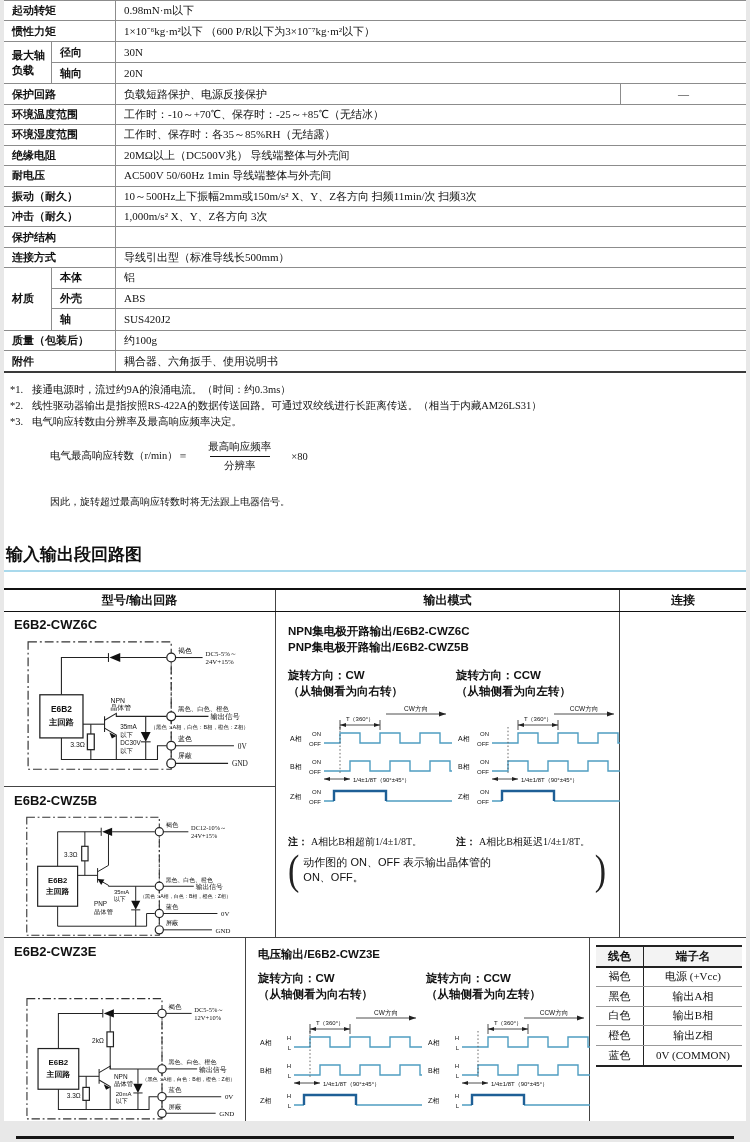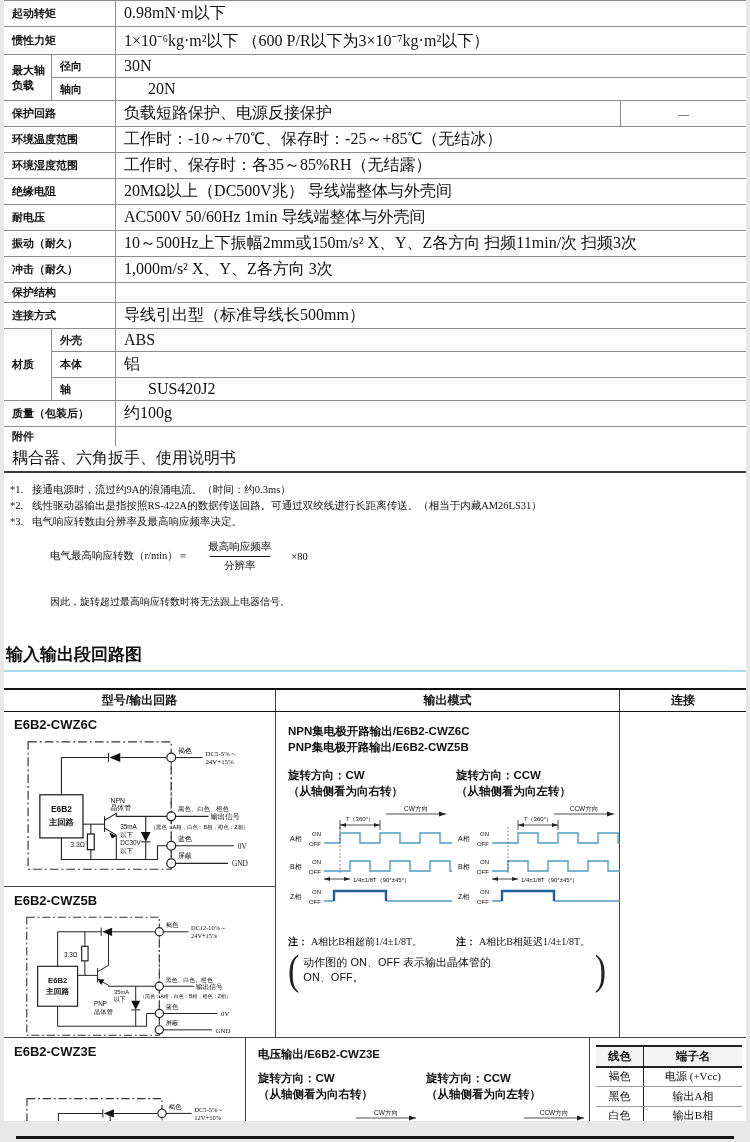--- a/index.html
+++ b/index.html
@@ -3,29 +3,29 @@
 <meta charset="utf-8">
 <style>
   * { box-sizing: border-box; margin: 0; padding: 0; }
   html,body { width: 750px; height: 1142px; }
   body { background:#e8e8e8; font-family:"Liberation Serif", serif; color:#111; position:relative; }
   .page { position:absolute; left:4px; top:0; width:742px; height:1121px; background:#fff; overflow:hidden; }
 
   
   .spec { border-top:1px solid #8c8c8c; border-bottom:2px solid #3a3a3a; }
   .srow { display:flex; align-items:stretch; min-height:20.45px; border-bottom:1px solid #8c8c8c; }
-  .srow:last-child { border-bottom:none;flex-direction:column; }
+  .srow:last-child { border-bottom:none; }
   .slabel { width:112px; padding:2px 2px 2px 8px; font-family:"Liberation Sans",sans-serif; font-weight:bold; font-size:11px; border-right:1px solid #8c8c8c; display:flex; align-items:center;text-align:center; }
-  .sval { flex:1; padding:2px 8px; font-size:16px; display:flex; align-items:center; }
+  .sval { flex:1; padding:2px 8px; font-size:11px; display:flex; align-items:center; }
   .sdash { width:126px; border-left:1px solid #8c8c8c; display:flex; align-items:center; justify-content:center; font-size:11px; }
   .sgroup { display:flex; border-bottom:1px solid #8c8c8c; }
   .slabel-n { width:48px; padding:2px 2px 2px 8px; font-family:"Liberation Sans",sans-serif; font-weight:bold; font-size:11px; border-right:1px solid #8c8c8c; display:flex; align-items:center; }
   .subcol { flex:1; }
   .subrow { display:flex; min-height:20.45px; border-bottom:1px solid #8c8c8c; }
-  .subrow:last-child { border-bottom:none;gap:24px; }
+  .subrow:last-child { border-bottom:none; }
   .sublabel { width:64px; padding:2px 2px 2px 8px; font-family:"Liberation Sans",sans-serif; font-weight:bold; font-size:11px; border-right:1px solid #8c8c8c; display:flex; align-items:center; }
 
   
   .notes { margin:9px 0 0 6px; font-size:10.5px; }
   .note-line { line-height:1.5; }
   .note-marker { display:inline-block; width:22px; }
   .formula { display:flex; align-items:center; margin:10px 0 0 40px; font-size:10.5px; }
   .frac { display:inline-flex; flex-direction:column; align-items:center; margin:0 6px; }
   .frac .num { padding:0 14px 2px 14px; }
   .frac .den { border-top:1px solid #111; padding:2px 14px 0 14px; }
@@ -184,26 +184,26 @@
       <div class="slabel">保护结构</div>
     </div>
     <div class="srow">
       <div class="slabel">连接方式</div>
       <div class="sval">导线引出型（标准导线长500mm）</div>
     </div>
     <div class="sgroup">
       <div class="slabel-n">材质</div>
       <div class="subcol">
         <div class="subrow">
+          <div class="sublabel">本体</div>
+          <div class="sval">铝</div>
+        </div>
+        <div class="subrow">
           <div class="sublabel">外壳</div>
           <div class="sval">ABS</div>
-        </div>
-        <div class="subrow">
-          <div class="sublabel">本体</div>
-          <div class="sval">铝</div>
         </div>
         <div class="subrow">
           <div class="sublabel">轴</div>
           <div class="sval">SUS420J2</div>
         </div>
       </div>
     </div>
     <div class="srow">
       <div class="slabel">质量（包装后）</div>
       <div class="sval">约100g</div>

